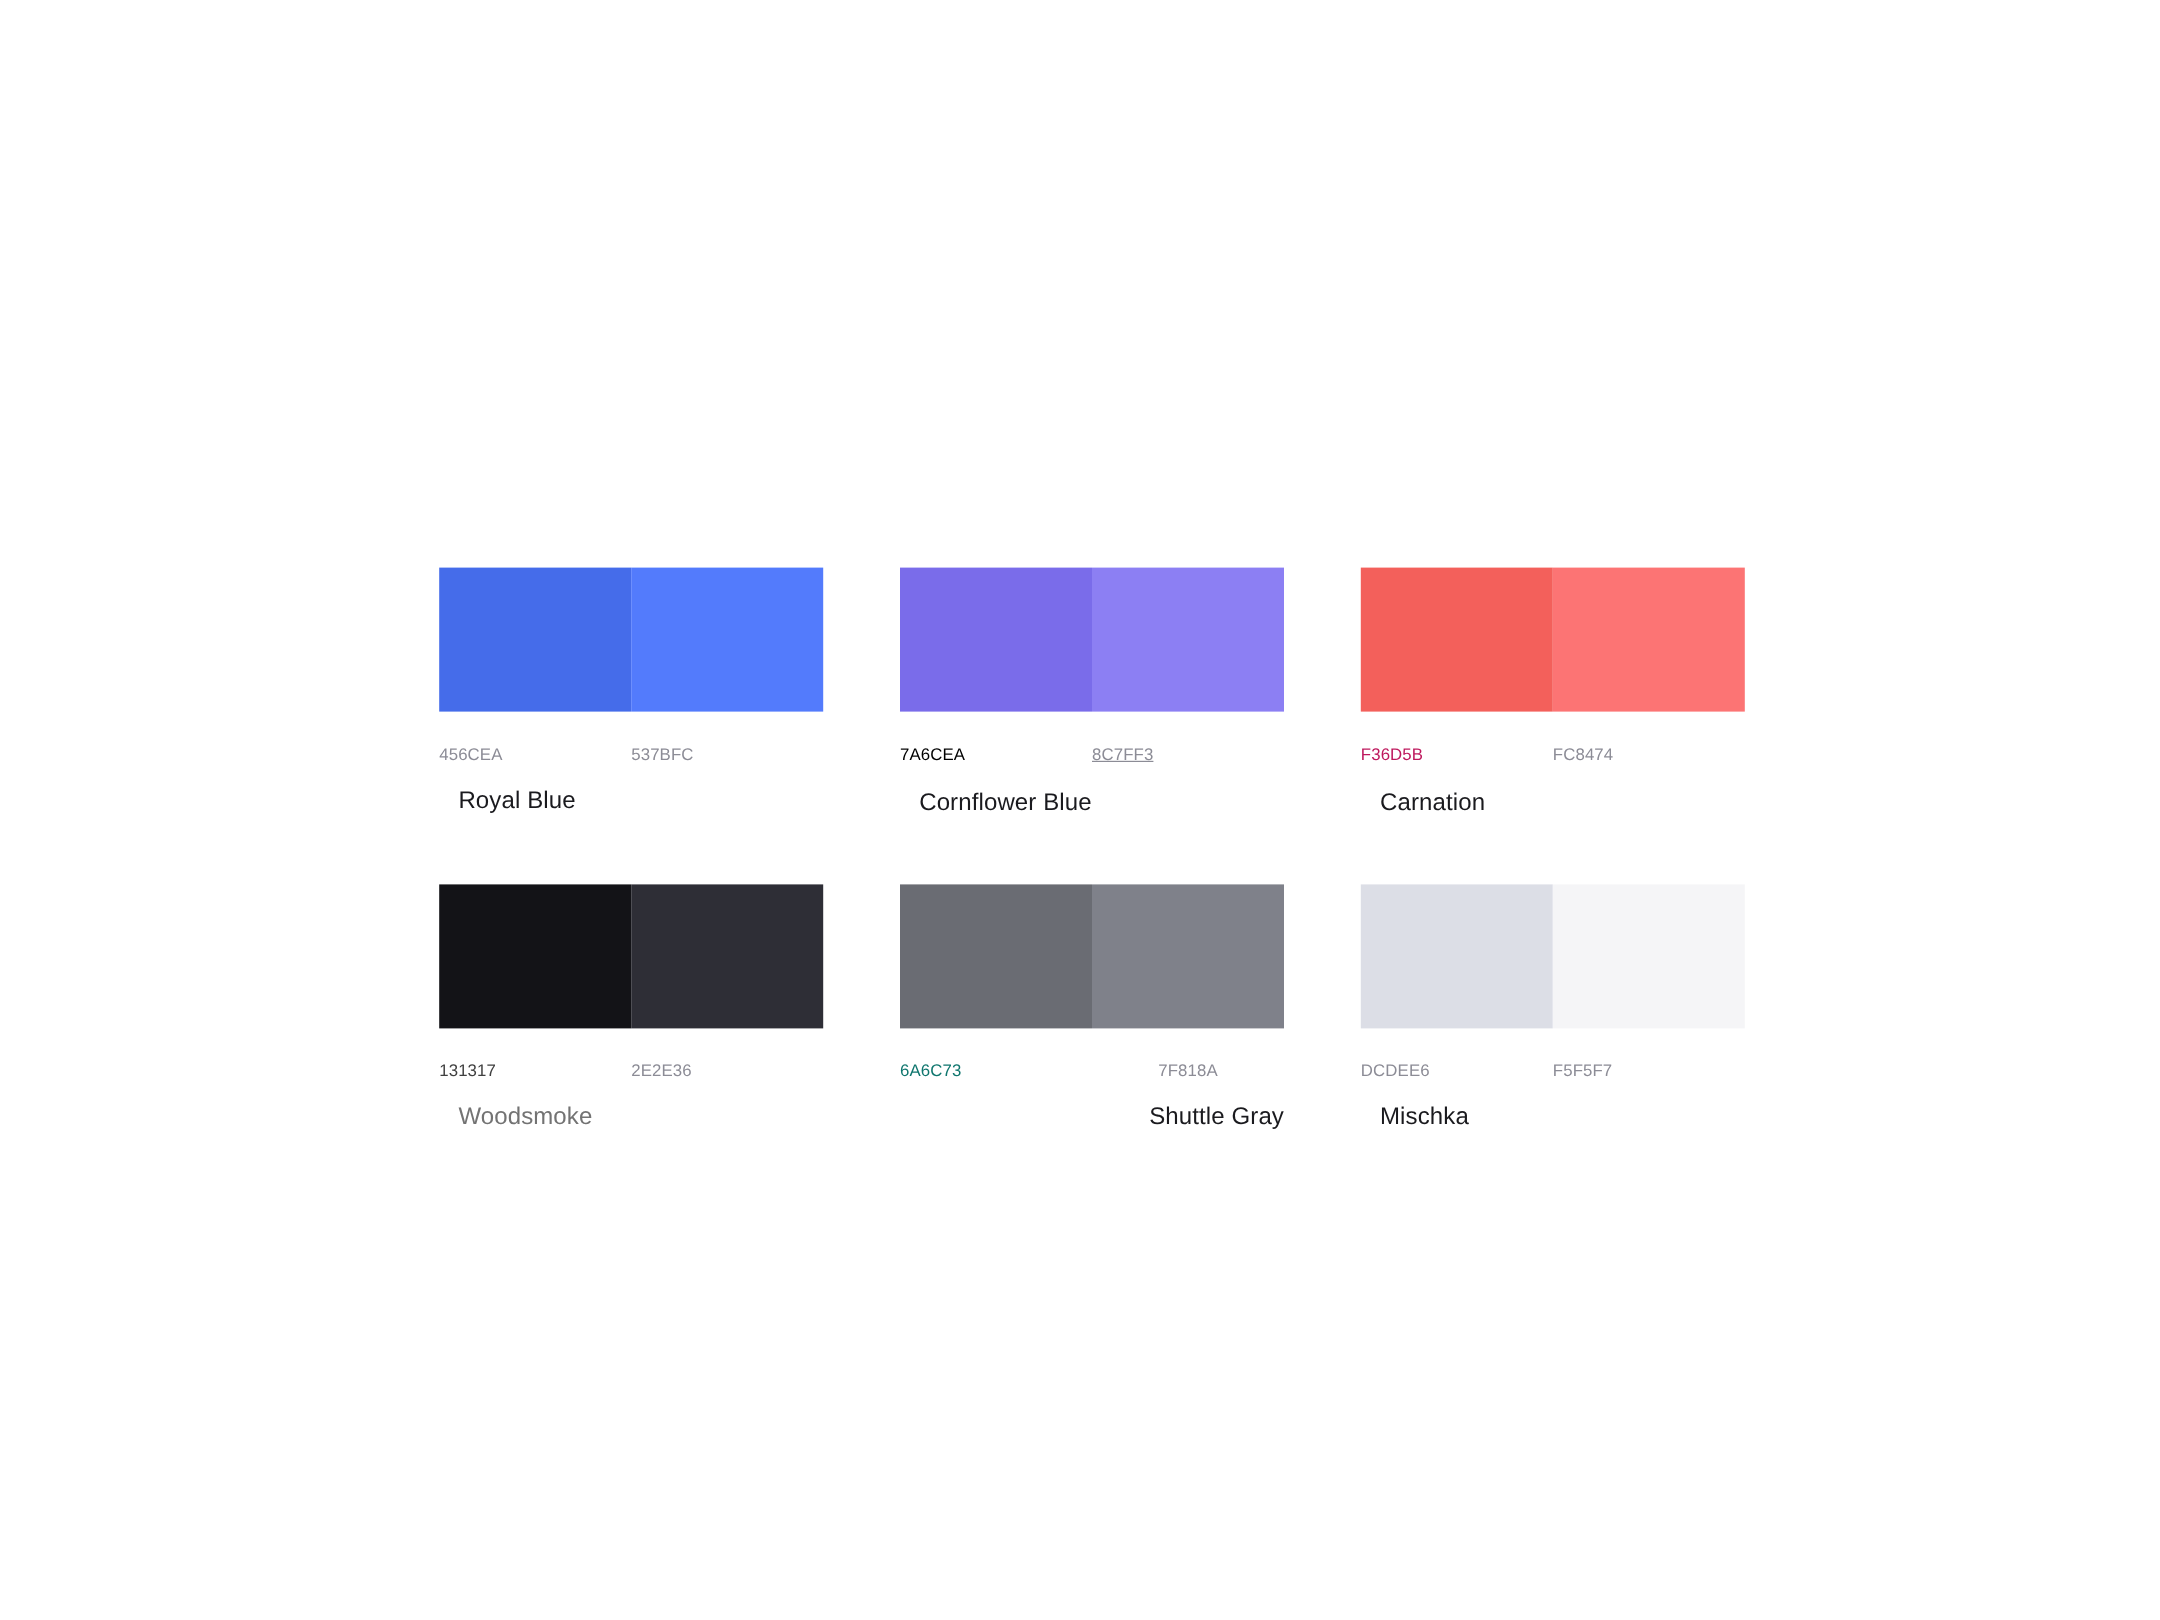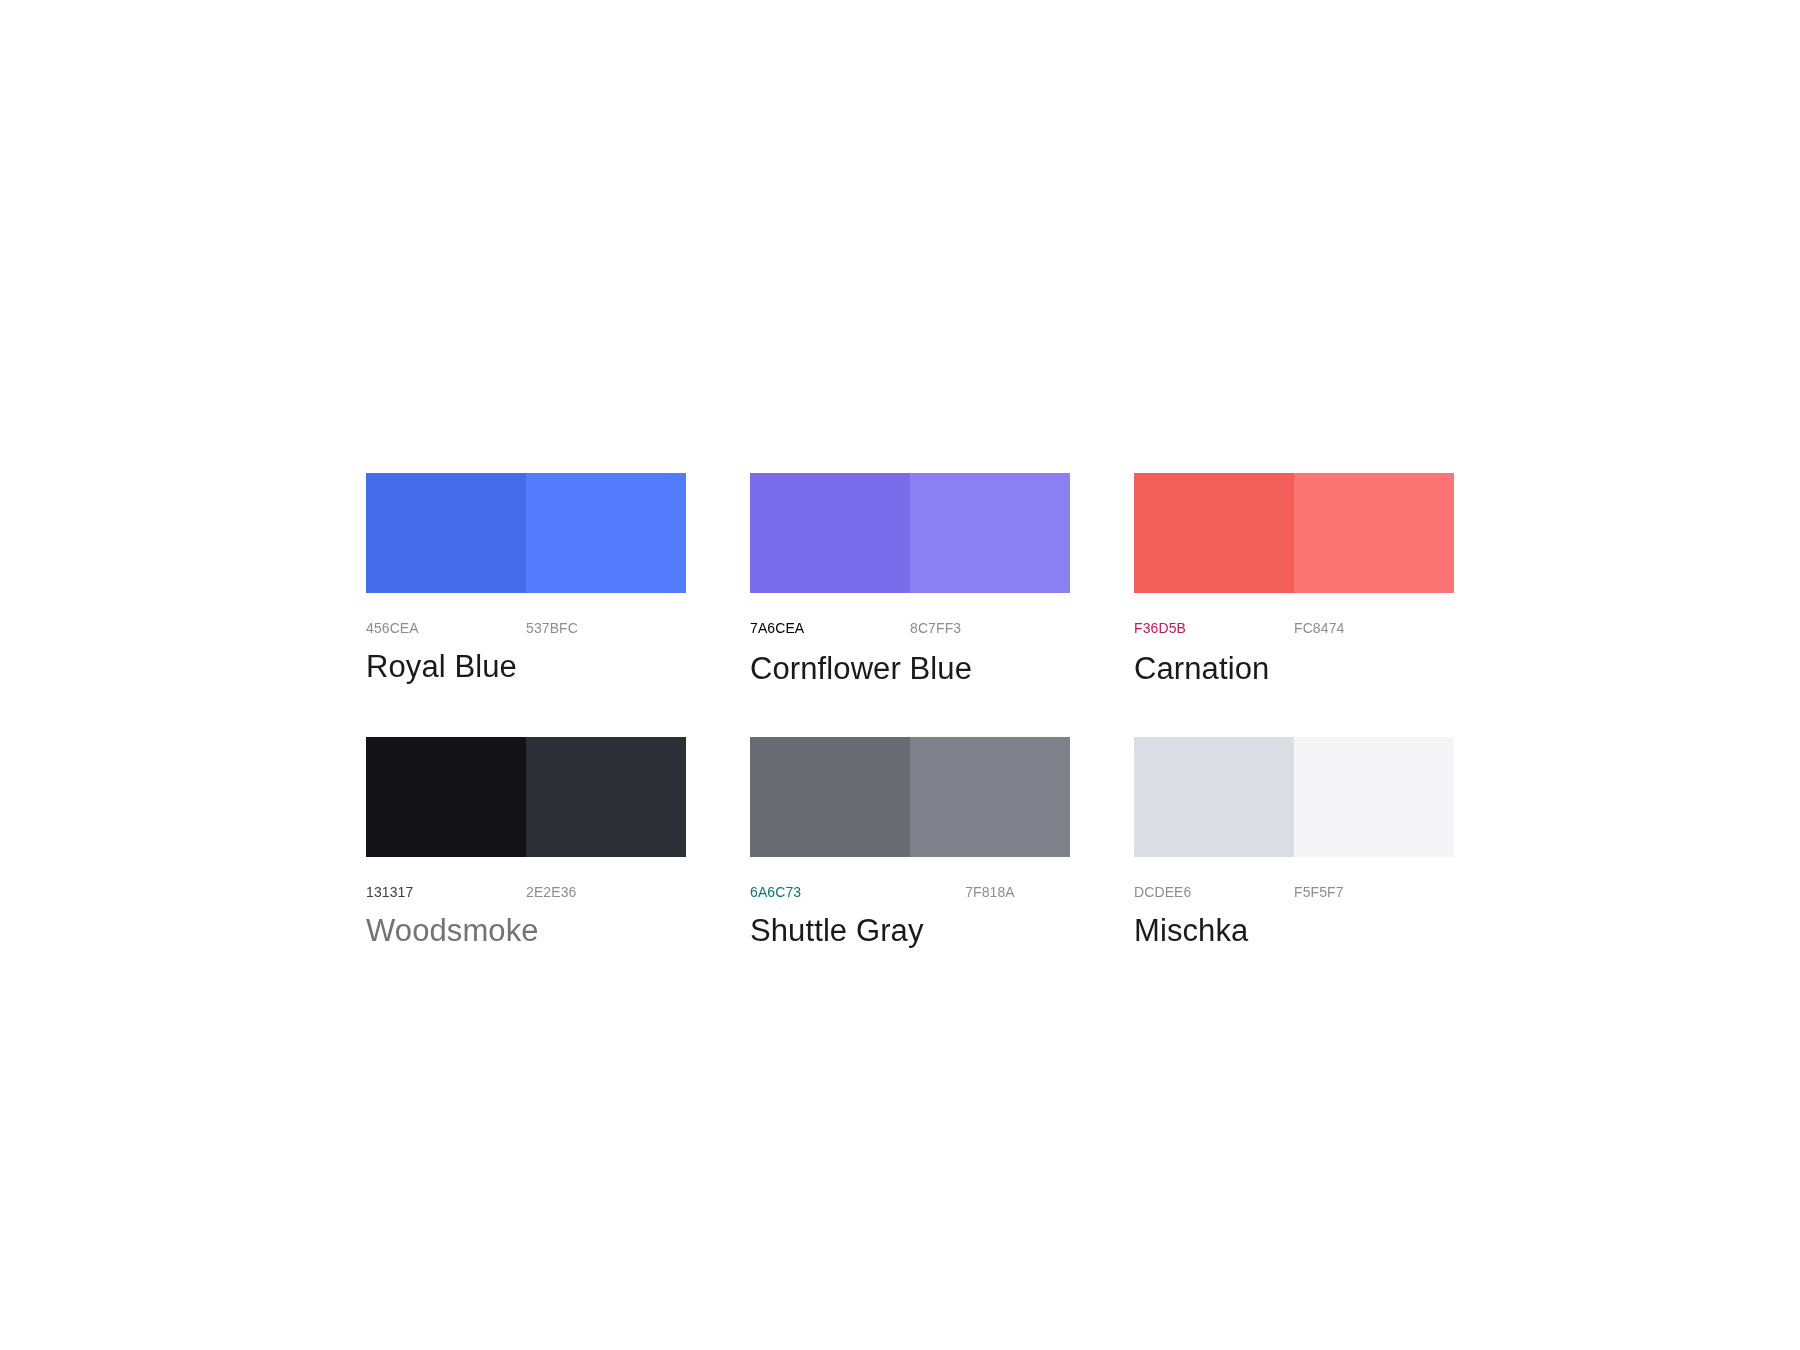--- a/index.html
+++ b/index.html
@@ -60,26 +60,27 @@
     font-size: 14px;
     line-height: 24px;
     letter-spacing: 0.1px;
     color: #8c8c96;
     font-family: "Liberation Sans", sans-serif;
     white-space: nowrap;
   }
 
   .swatch-name {
     margin-top: 13px;
-    font-size: 31px;
+    font-size: 20px;
     line-height: 28px;
     letter-spacing: 0.1px;
     color: #1a1a1e;
     font-family: "Liberation Sans", sans-serif;
     white-space: nowrap;
+    margin-left: 16px;
   }
 
   
   .swatch-card.nudge-name .swatch-name {
     margin-top: 15px;
   }
 </style>
 </head>
 <body style="background: rgb(255, 255, 255);">
 
@@ -98,21 +99,21 @@
       <div class="swatch-name" style="color: rgb(26, 26, 30);">Royal Blue</div>
     </div>
 
     <div class="swatch-card nudge-name">
       <div class="swatch-blocks">
         <div class="swatch-half" style="background-color: rgb(122, 108, 234);"></div>
         <div class="swatch-half" style="background-color: rgb(140, 127, 243);"></div>
       </div>
       <div class="swatch-hexes">
         <div class="swatch-hex" style="color: #000000;">7A6CEA</div>
-        <div class="swatch-hex" style="color: rgb(140, 140, 150);">8C7FF3</div>
+        <div class="swatch-hex" style="color: rgb(140, 140, 150); text-decoration: underline;">8C7FF3</div>
       </div>
       <div class="swatch-name" style="color: rgb(26, 26, 30);">Cornflower Blue</div>
     </div>
 
     <div class="swatch-card nudge-name">
       <div class="swatch-blocks">
         <div class="swatch-half" style="background-color: rgb(243, 96, 91);"></div>
         <div class="swatch-half" style="background-color: rgb(252, 116, 116);"></div>
       </div>
       <div class="swatch-hexes">
@@ -136,21 +137,21 @@
 
     <div class="swatch-card">
       <div class="swatch-blocks">
         <div class="swatch-half" style="background-color: rgb(106, 108, 115);"></div>
         <div class="swatch-half" style="background-color: rgb(127, 129, 138);"></div>
       </div>
       <div class="swatch-hexes">
         <div class="swatch-hex" style="color: #0f766e;">6A6C73</div>
         <div class="swatch-hex" style="color: rgb(140, 140, 150); text-align: center;">7F818A</div>
       </div>
-      <div class="swatch-name" style="color: rgb(26, 26, 30);">Shuttle Gray</div>
+      <div class="swatch-name" style="color: rgb(26, 26, 30); text-align: right;">Shuttle Gray</div>
     </div>
 
     <div class="swatch-card">
       <div class="swatch-blocks">
         <div class="swatch-half" style="background-color: rgb(220, 222, 230);"></div>
         <div class="swatch-half" style="background-color: rgb(245, 245, 247);"></div>
       </div>
       <div class="swatch-hexes">
         <div class="swatch-hex" style="color: rgb(140, 140, 150);">DCDEE6</div>
         <div class="swatch-hex" style="color: rgb(140, 140, 150);">F5F5F7</div>

